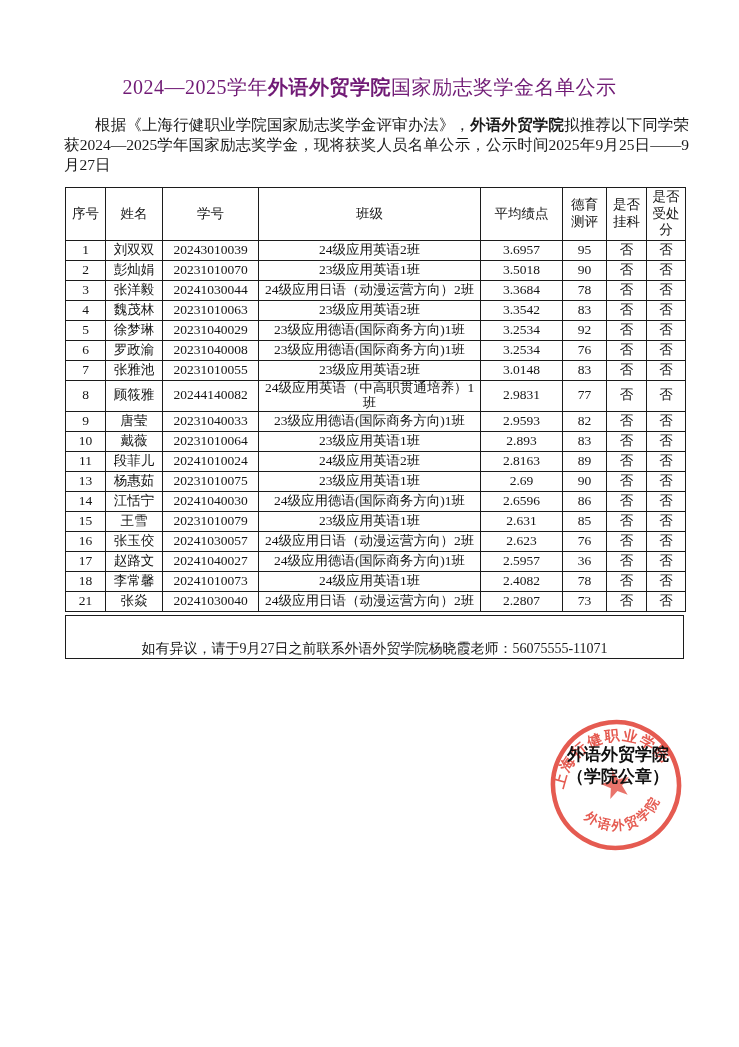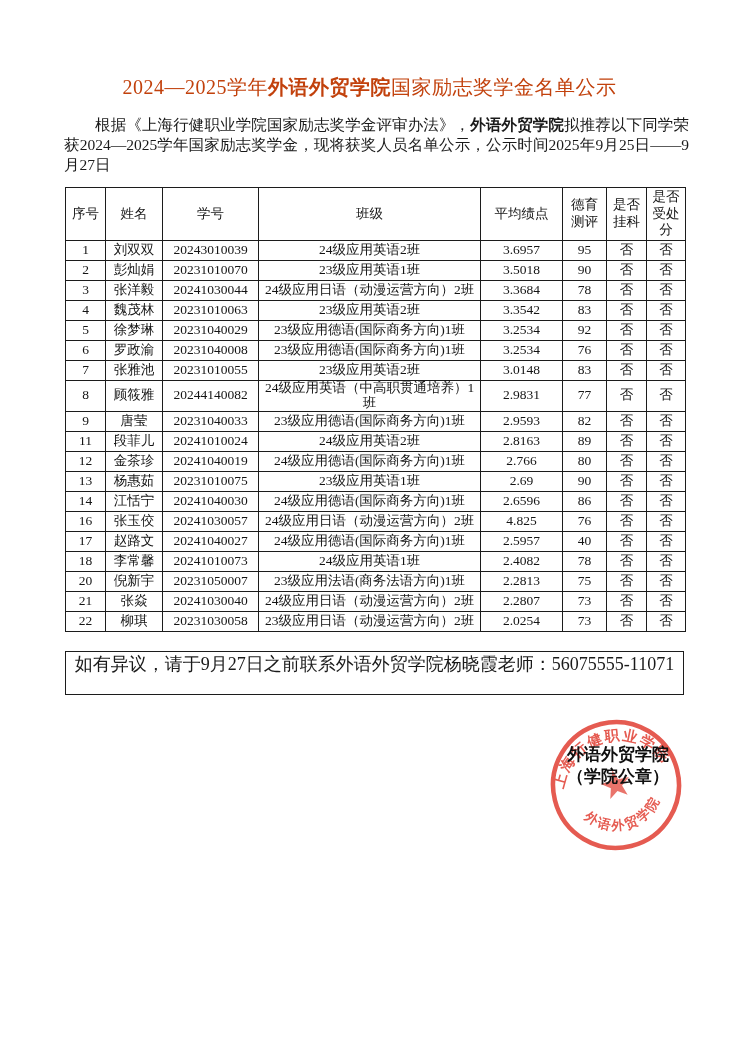--- a/index.html
+++ b/index.html
@@ -3,42 +3,42 @@
 <meta charset="utf-8">
 <style>
   html,body{margin:0;padding:0;}
   body{
     width:739px;height:1047px;background:#ffffff;position:relative;
     font-family:"Liberation Serif","DejaVu Serif",serif;
     color:#141414;overflow:hidden;
   }
   .page-title{
     margin:74px 0 0 0;text-align:center;font-size:20px;font-weight:normal;
-    letter-spacing:0.5px;color:#c2410c;
+    letter-spacing:0.5px;color:#701a75;
   }
   .page-title .bold-seg{font-weight:bold;}
   .intro{
     margin:14px 50px 0 64px;font-size:15.5px;line-height:20px;
     text-indent:2em;text-align:justify;color:#1a1a1a;
   }
   .intro .bold-seg{font-weight:bold;}
   .award-table{
     margin:12px 0 0 65px;border-collapse:collapse;table-layout:fixed;
     width:620px;font-size:13.5px;color:#141414;
   }
   .award-table th,.award-table td{
     border:1.5px solid #1c1c1c;text-align:center;vertical-align:middle;
     padding:0 2px;overflow:hidden;white-space:normal;
   }
   .award-table th{font-weight:normal;height:52px;line-height:1.25;}
   .award-table td{height:19px;line-height:1.1;}
   .notice-box{
-    margin:19px 0 0 65px;width:617px;height:42px;border:1.5px solid #1c1c1c;
-    display:flex;align-items:flex-start;justify-content:center;
-    font-size:18px;color:#1a1a1a;
+    margin:3px 0 0 65px;width:617px;height:42px;border:1.5px solid #1c1c1c;
+    display:flex;align-items:flex-end;justify-content:center;
+    font-size:14px;color:#1a1a1a;
   }
   .stamp-area{position:absolute;left:0;top:0;width:739px;height:1047px;pointer-events:none;}
   .seal-svg{
     position:absolute;left:549px;top:718px;width:134px;height:134px;
     opacity:0.88;transform:rotate(-14deg);
   }
   .seal-ring{stroke:var(--seal-color,#e2453a);fill:none;stroke-width:4.5;}
   .seal-arc-text{fill:var(--seal-color,#e2453a);font-weight:bold;letter-spacing:2px;}
   .seal-star{fill:var(--seal-color,#e2453a);opacity:0.85;}
   .stamp-text{
@@ -161,115 +161,105 @@
         <td>9</td>
         <td>唐莹</td>
         <td>20231040033</td>
         <td>23级应用德语(国际商务方向)1班</td>
         <td>2.9593</td>
         <td>82</td>
         <td>否</td>
         <td>否</td>
       </tr>
       <tr>
+        <td>10</td>
+        <td>戴薇</td>
+        <td>20231010064</td>
+        <td>23级应用英语1班</td>
+        <td>2.893</td>
+        <td>83</td>
+        <td>否</td>
+        <td>否</td>
+      </tr>
+      <tr>
         <td>11</td>
         <td>段菲儿</td>
         <td>20241010024</td>
         <td>24级应用英语2班</td>
         <td>2.8163</td>
         <td>89</td>
         <td>否</td>
         <td>否</td>
       </tr>
       <tr>
-        <td>12</td>
-        <td>金茶珍</td>
-        <td>20241040019</td>
-        <td>24级应用德语(国际商务方向)1班</td>
-        <td>2.766</td>
-        <td>80</td>
-        <td>否</td>
-        <td>否</td>
-      </tr>
-      <tr>
         <td>13</td>
         <td>杨惠茹</td>
         <td>20231010075</td>
         <td>23级应用英语1班</td>
         <td>2.69</td>
         <td>90</td>
         <td>否</td>
         <td>否</td>
       </tr>
       <tr>
         <td>14</td>
         <td>江恬宁</td>
         <td>20241040030</td>
         <td>24级应用德语(国际商务方向)1班</td>
         <td>2.6596</td>
         <td>86</td>
         <td>否</td>
         <td>否</td>
       </tr>
       <tr>
+        <td>15</td>
+        <td>王雪</td>
+        <td>20231010079</td>
+        <td>23级应用英语1班</td>
+        <td>2.631</td>
+        <td>85</td>
+        <td>否</td>
+        <td>否</td>
+      </tr>
+      <tr>
         <td>16</td>
         <td>张玉佼</td>
         <td>20241030057</td>
         <td>24级应用日语（动漫运营方向）2班</td>
-        <td>4.825</td>
+        <td>2.623</td>
         <td>76</td>
         <td>否</td>
         <td>否</td>
       </tr>
       <tr>
         <td>17</td>
         <td>赵路文</td>
         <td>20241040027</td>
         <td>24级应用德语(国际商务方向)1班</td>
         <td>2.5957</td>
-        <td>40</td>
+        <td>36</td>
         <td>否</td>
         <td>否</td>
       </tr>
       <tr>
         <td>18</td>
         <td>李常馨</td>
         <td>20241010073</td>
         <td>24级应用英语1班</td>
         <td>2.4082</td>
         <td>78</td>
         <td>否</td>
         <td>否</td>
       </tr>
       <tr>
-        <td>20</td>
-        <td>倪新宇</td>
-        <td>20231050007</td>
-        <td>23级应用法语(商务法语方向)1班</td>
-        <td>2.2813</td>
-        <td>75</td>
-        <td>否</td>
-        <td>否</td>
-      </tr>
-      <tr>
         <td>21</td>
         <td>张焱</td>
         <td>20241030040</td>
         <td>24级应用日语（动漫运营方向）2班</td>
         <td>2.2807</td>
-        <td>73</td>
-        <td>否</td>
-        <td>否</td>
-      </tr>
-      <tr>
-        <td>22</td>
-        <td>柳琪</td>
-        <td>20231030058</td>
-        <td>23级应用日语（动漫运营方向）2班</td>
-        <td>2.0254</td>
         <td>73</td>
         <td>否</td>
         <td>否</td>
       </tr>
     </tbody>
 </table>
 
 <div class="notice-box">
   <span>如有异议，请于9月27日之前联系外语外贸学院杨晓霞老师：56075555-11071</span>
 </div>

